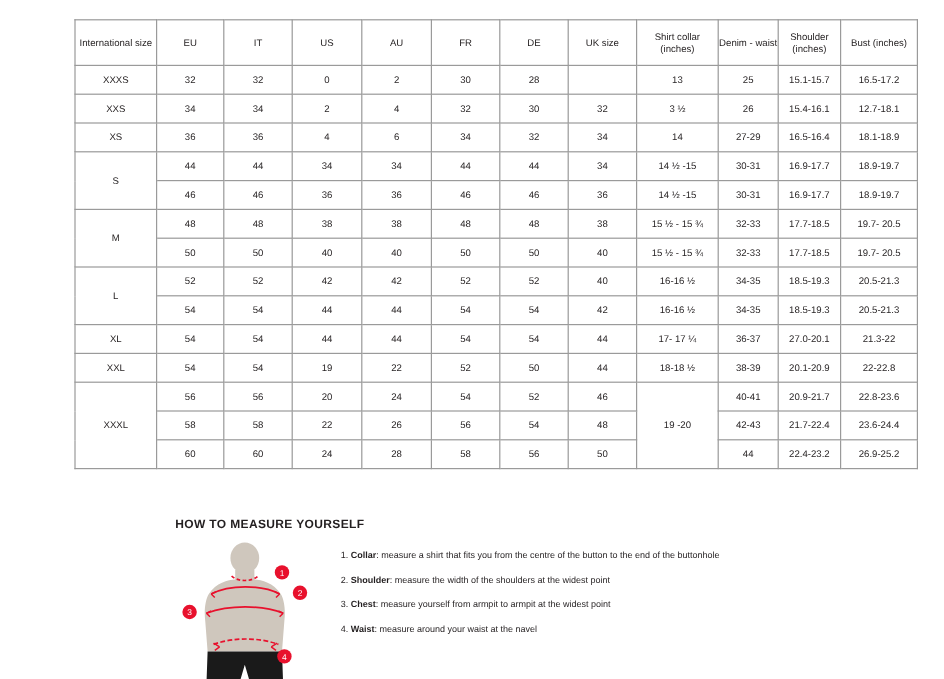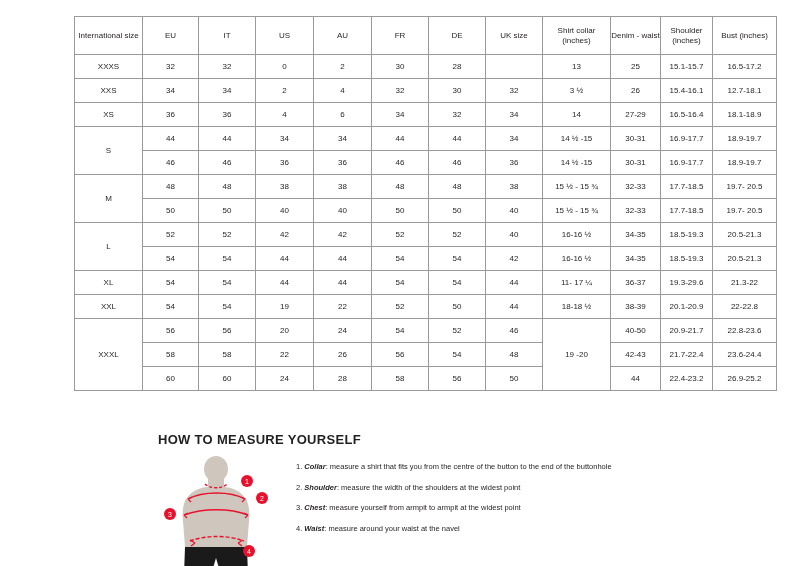--- a/index.html
+++ b/index.html
@@ -10,21 +10,21 @@
   body {
     width: 787px;
     height: 566px;
     font-family: "Liberation Sans", sans-serif;
     color: #231f20;
     position: relative;
     overflow: hidden;
   }
   #sheet {
     position: absolute;
-    left: 16px; top: 0;
+    left: 4px; top: 0;
     width: 633px;
     height: 566px;
   }
   
   table.size-table {
     position: absolute;
     left: 58px;
     top: 16px;
     width: 672px;
     border-collapse: collapse;
@@ -62,21 +62,21 @@
   .hdr-two-line { line-height: 1.25; }
 
   
   #measure {
     position: absolute;
     left: 142px;
     top: 432px;
     width: 600px;
   }
   #measure-title {
-    font-size: 13px;
+    font-size: 10px;
     font-weight: bold;
     letter-spacing: 0.3px;
     color: #231f20;
     margin: 0 0 8px 0;
   }
   #measure-body {
     position: relative;
     display: flex;
     align-items: flex-start;
   }
@@ -91,21 +91,21 @@
     margin: 8px 0 0 18px;
     padding: 0;
     list-style: none;
     font-size: 7.5px;
     line-height: 1;
   }
   #steps li {
     margin-bottom: 13px;
     white-space: nowrap;
   }
-  #steps li b { font-weight: bold; font-style: italic; }
+  #steps li b { font-weight: bold; }
 </style>
 </head>
 <body>
 
 <div id="sheet">
 
   <table class="size-table">
     <colgroup>
       <col class="c-int">
         <col class="c-eu">
@@ -262,23 +262,23 @@
         </tr>
         <tr>
           <td>XL</td>
           <td>54</td>
           <td>54</td>
           <td>44</td>
           <td>44</td>
           <td>54</td>
           <td>54</td>
           <td>44</td>
-          <td>11- 17 ¼</td>
+          <td>17- 17 ¼</td>
           <td>36-37</td>
-          <td>19.3-29.6</td>
+          <td>27.0-20.1</td>
           <td>21.3-22</td>
         </tr>
         <tr>
           <td>XXL</td>
           <td>54</td>
           <td>54</td>
           <td>19</td>
           <td>22</td>
           <td>52</td>
           <td>50</td>
@@ -291,21 +291,21 @@
         <tr>
           <td rowspan="3">XXXL</td>
           <td>56</td>
           <td>56</td>
           <td>20</td>
           <td>24</td>
           <td>54</td>
           <td>52</td>
           <td>46</td>
           <td rowspan="3">19 -20</td>
-          <td>40-50</td>
+          <td>40-41</td>
           <td>20.9-21.7</td>
           <td>22.8-23.6</td>
         </tr>
         <tr>
           <td>58</td>
           <td>58</td>
           <td>22</td>
           <td>26</td>
           <td>56</td>
           <td>54</td>

